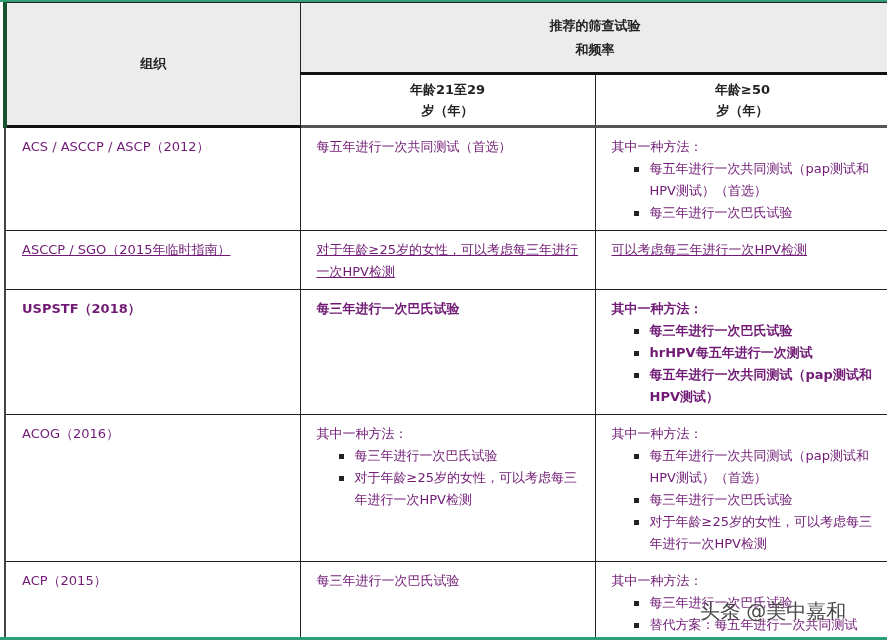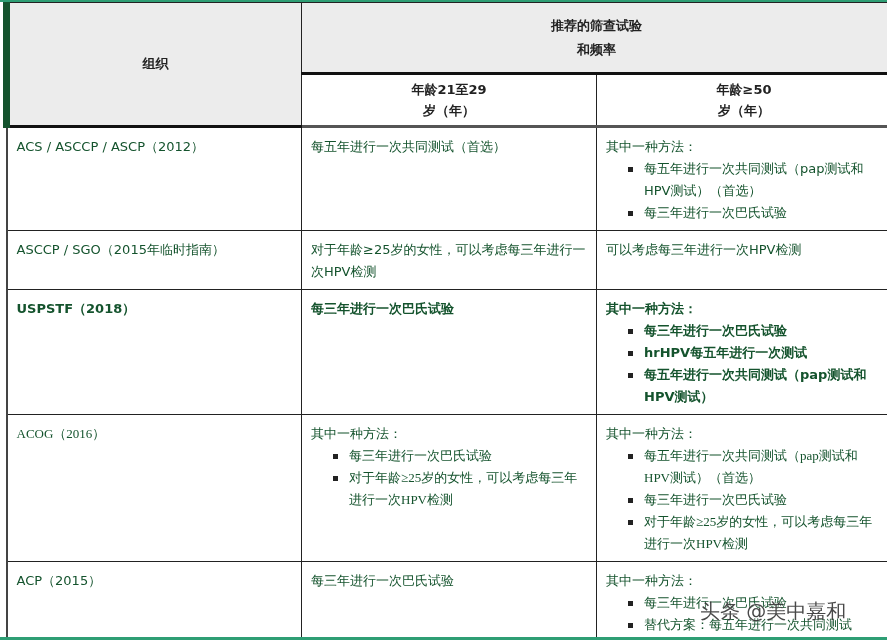--- a/index.html
+++ b/index.html
@@ -46,41 +46,41 @@
     thead th {
       background: #ececec;
       font-weight: bold;
       color: #222222;
       text-align: center;
       vertical-align: middle;
       font-size: 13px;
     }
     thead th.org-head {
       height: 118px;
-      border-left: 7px solid #14532d;
+      border-left: 4px solid #14532d;
       border-bottom: 3px solid #111111;
     }
     thead th.group-head {
       height: 66px;
       line-height: 24px;
       border-bottom: 3px solid #111111;
       padding-top: 2px;
     }
     thead th.age-head {
       background: #ffffff;
       height: 48px;
       line-height: 21px;
       border-bottom: 3px solid #555555;
       margin-left: 12px;
     }
     tbody td {
-      padding: 8px 9px 6px 9px;
+      padding: 8px 9px 6px 16px;
       line-height: 22px;
       font-size: 13px;
-      color: #14532d;
+      color: #701a75;
     }
     tbody td.org {
       border-left: 2px solid #444444;
     }
     .lead {
       display: block;
     }
     ul.methods {
       list-style: none;
       margin: 0;
@@ -93,23 +93,23 @@
     ul.methods li::before {
       content: "";
       position: absolute;
       left: 0;
       top: 9px;
       width: 5px;
       height: 5px;
       background: #222222;
     }
     tr.r1 td { height: 83px; }
-    tr.r2 td { height: 38px; }
+    tr.r2 td { height: 38px; text-decoration: underline; }
     tr.r3 td { height: 106px; font-weight: bold; }
-    tr.r4 td { height: 127px; font-family: Liberation Serif, serif; }
+    tr.r4 td { height: 127px; }
     tr.r5 td { height: 110px; }
     .watermark {
       position: absolute;
       left: 700px;
       top: 596px;
       font-size: 20px;
       color: rgba(40, 40, 40, 0.85);
       letter-spacing: 0px;
       pointer-events: none;
       text-shadow: 0 0 2px rgba(255,255,255,0.9);

